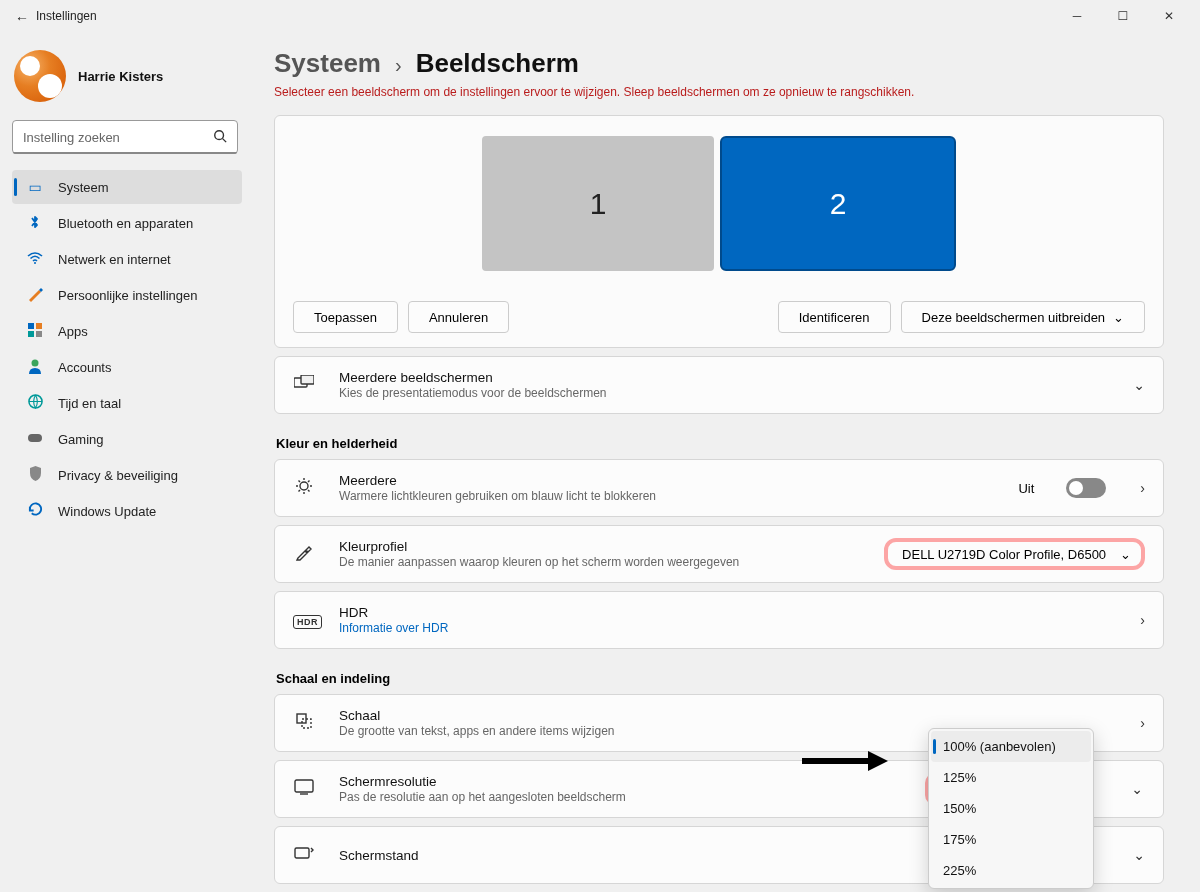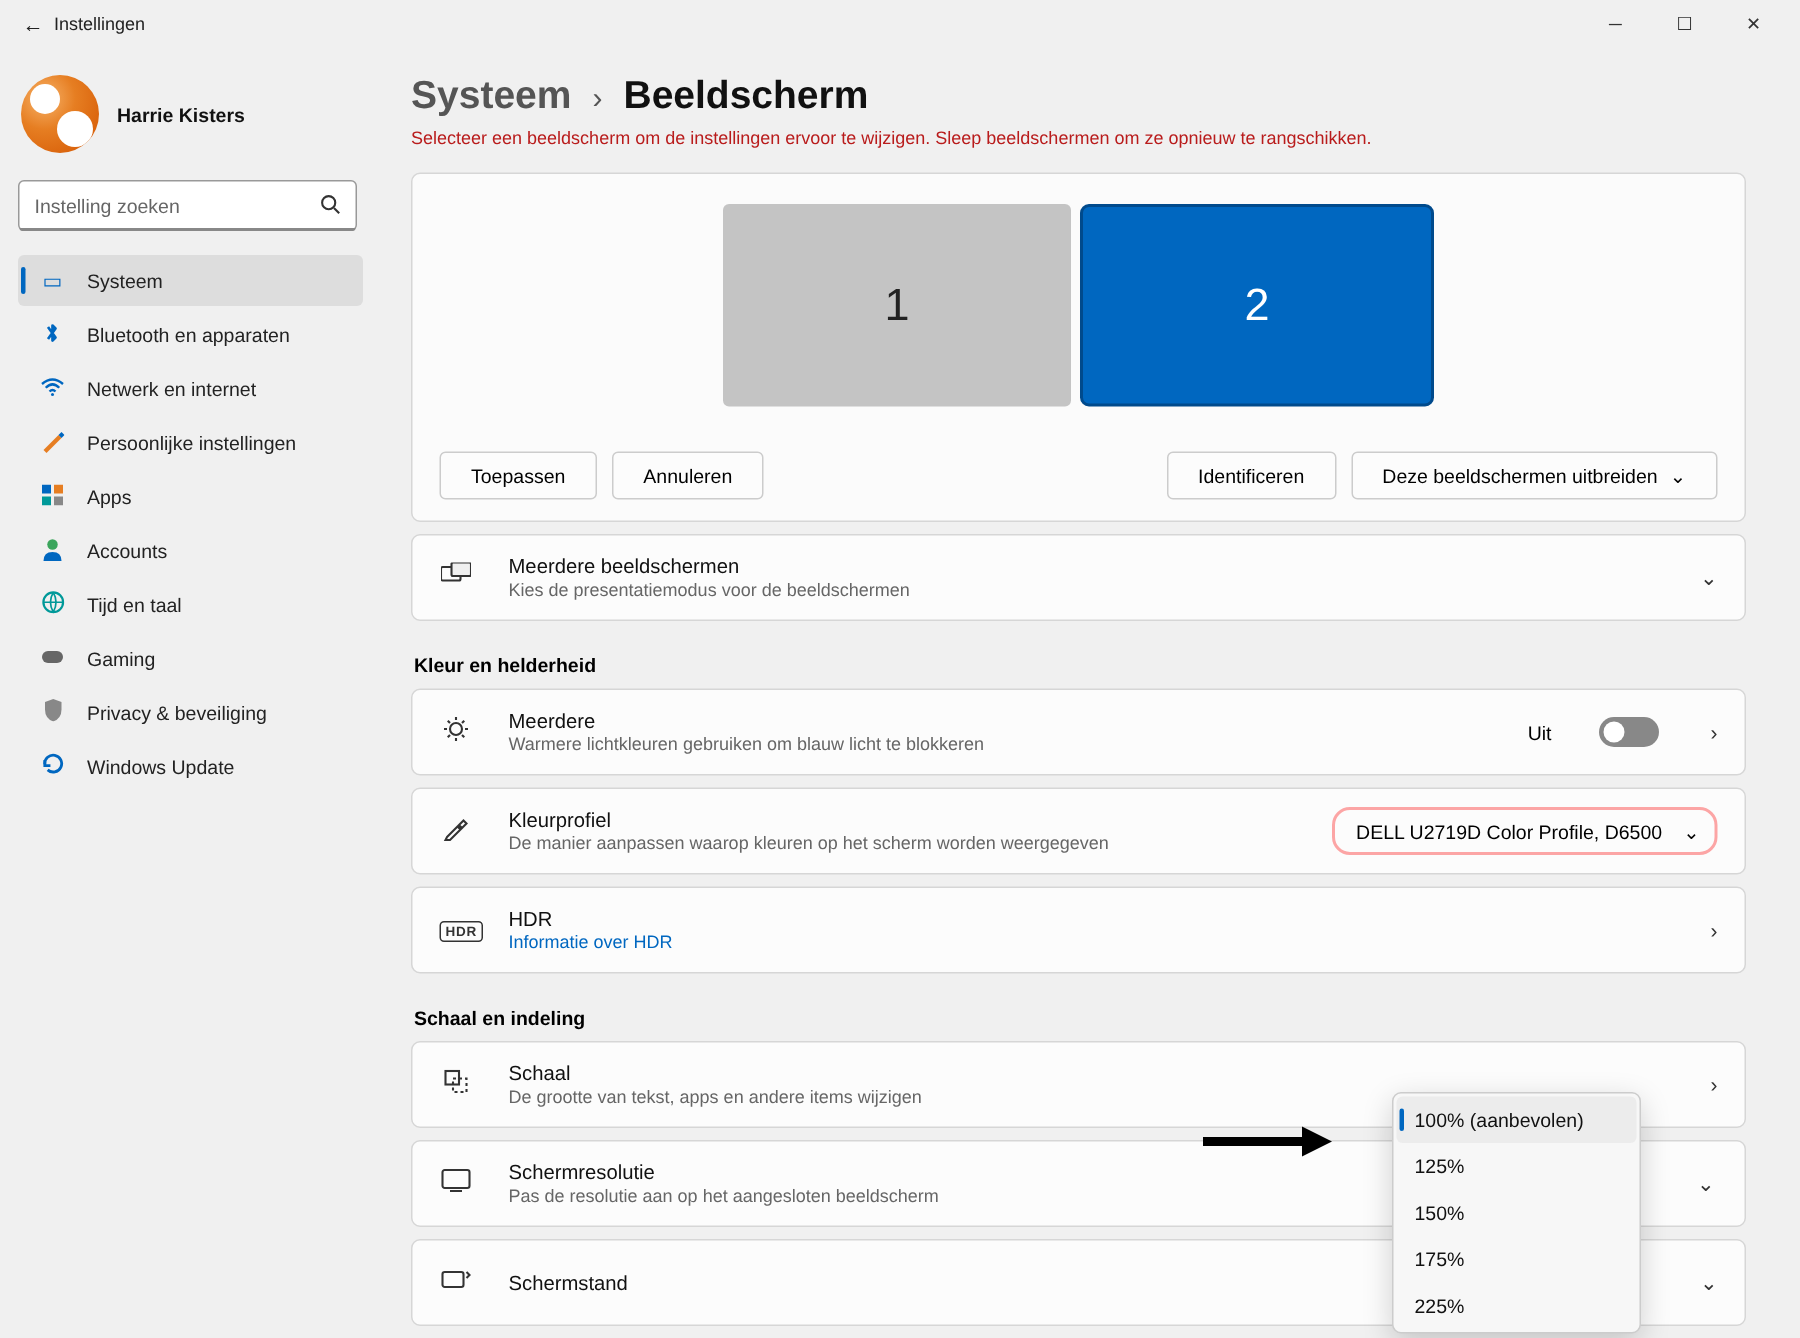--- a/index.html
+++ b/index.html
@@ -53,21 +53,21 @@
   .btn { background:#fcfcfc; border:1px solid #ccc; border-radius:4px; height:32px; padding:0 20px; font-size:13px; display:flex; align-items:center; gap:8px; }
   .spacer { flex:1; }
 
   .card { background:#fcfcfc; border:1px solid #d6d6d6; border-radius:6px; margin-top:8px; display:flex; align-items:center; padding:10px 18px; gap:24px; min-height:58px; }
   .card-icon { width:22px; font-size:16px; color:#333; text-align:center; }
   .card-text { display:flex; flex-direction:column; flex:1; }
   .card-title { font-size:13.5px; color:#111; }
   .card-sub { font-size:12px; color:#666; margin-top:1px; }
   .card-link { font-size:12px; color:#0067c0; margin-top:1px; }
   .chev { font-size:14px; color:#333; margin-left:10px; }
-  .dropdown { background:#fcfcfc; border:2px solid #fca5a5; border-radius:12px; height:32px; padding:0 10px 0 14px; font-size:13px; display:flex; align-items:center; gap:14px; }
+  .dropdown { background:#fcfcfc; border:4px solid #fca5a5; border-radius:12px; height:32px; padding:0 10px 0 14px; font-size:13px; display:flex; align-items:center; gap:14px; }
 
   .section-head { font-size:13px; font-weight:600; margin:22px 0 2px 2px; }
 
   .toggle { width:40px; height:20px; border-radius:10px; background:#888; position:relative; margin-left:8px; }
   .toggle::after { content:""; position:absolute; left:3px; top:3px; width:14px; height:14px; background:#fff; border-radius:50%; }
   .toggle-label { font-size:13px; margin-left:auto; }
 
   
   .menu { position:absolute; left:928px; top:728px; width:166px; background:#f7f7f7; border:1px solid #ccc; border-radius:6px; box-shadow:0 6px 20px rgba(0,0,0,.18); padding:2px; z-index:50; }
   .menu-item { height:31px; display:flex; align-items:center; padding:0 12px; font-size:13px; color:#111; border-radius:4px; position:relative; }

